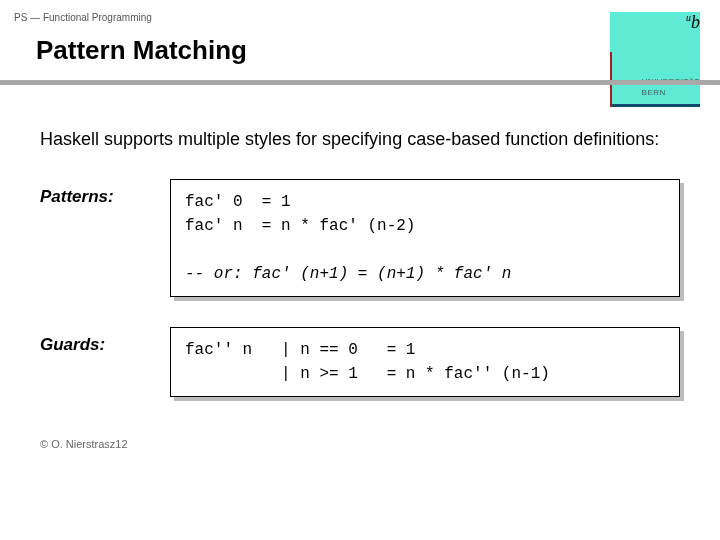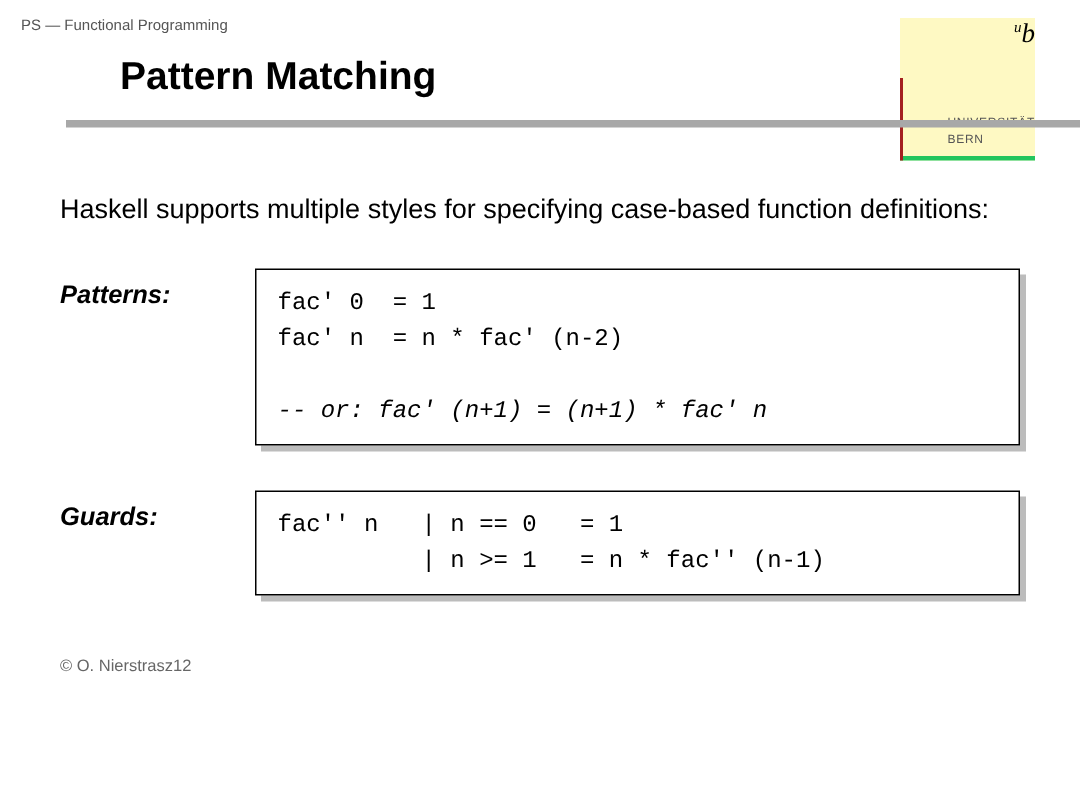--- a/index.html
+++ b/index.html
@@ -1,22 +1,22 @@
 <!DOCTYPE html>
 <html><head>
 <meta charset="utf-8">
 <style>
   * { margin: 0; padding: 0; box-sizing: border-box; }
   html, body { width: 720px; height: 540px; font-family: Arial, Helvetica, sans-serif; background: #fff; color: #000; }
   .slide { position: relative; width: 720px; height: 464px; }
   .topbar { padding: 12px 0 0 14px; font-size: 10px; color: #555; }
-  .title-wrap { position: relative; margin-top: 8px; padding-left: 44px; }
+  .title-wrap { position: relative; margin-top: 8px; }
   .title { font-size: 26px; font-weight: bold; color: #000; padding: 4px 0 14px 36px; }
   .title-underline { height: 5px; background: #a8a8a8; width: 100%; }
-  .logo-box { position: absolute; right: 30px; top: 12px; width: 90px; height: 95px; background: #fef9c3; border-bottom: 3px solid #22c55e; }
+  .logo-box { position: absolute; right: 20px; top: 12px; width: 90px; height: 95px; background: #5eead4; border-bottom: 3px solid #0c4a6e; }
   .logo-b { position: absolute; top: 0; left: 0; width: 90px; text-align: right; font-size: 18px; font-style: italic; font-family: Georgia, 'Times New Roman', serif; }
   .logo-b sup { font-size: 10px; font-style: italic; vertical-align: super; }
   .logo-uni { position: absolute; bottom: 6px; right: 0; font-size: 8px; color: #555; letter-spacing: 0.5px; line-height: 1.3; text-align: left; }
   .logo-vline { position: absolute; left: 0; top: 40px; bottom: -3px; width: 2px; background: #a42020; }
 
   .body { padding: 30px 40px 0 40px; }
   .intro { font-size: 18px; line-height: 1.35; margin-bottom: 28px; margin-top: 12px; }
   .row { display: flex; align-items: flex-start; margin-bottom: 30px; }
   .label { width: 130px; font-style: italic; font-weight: bold; font-size: 17px; padding-top: 8px; }
   .codebox-wrap { position: relative; flex: 1; }

